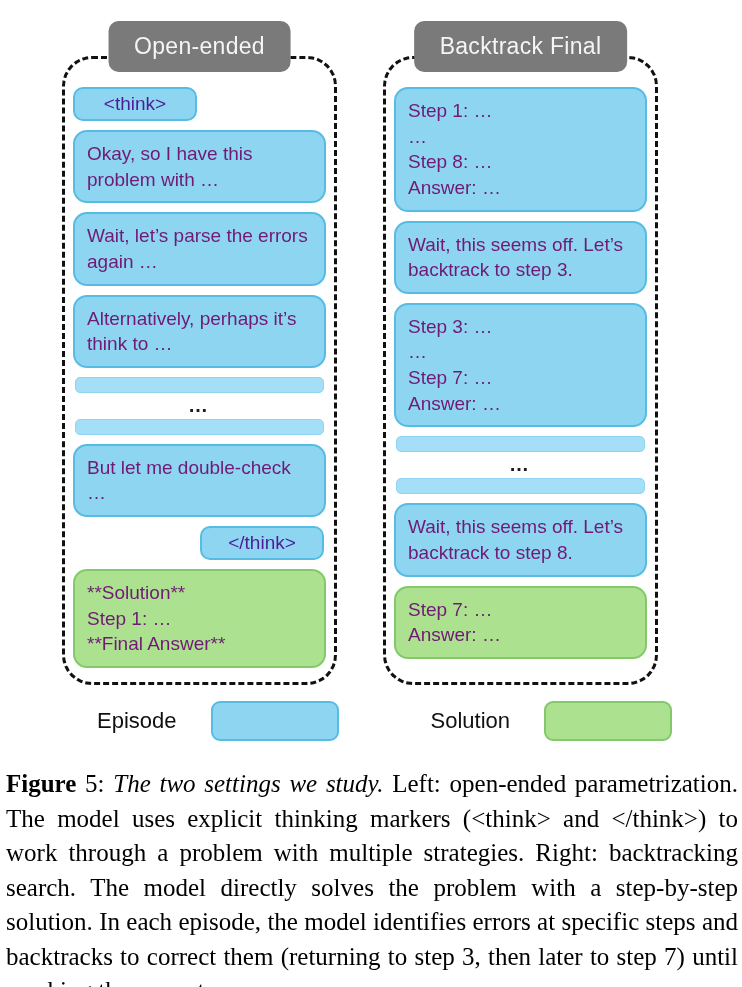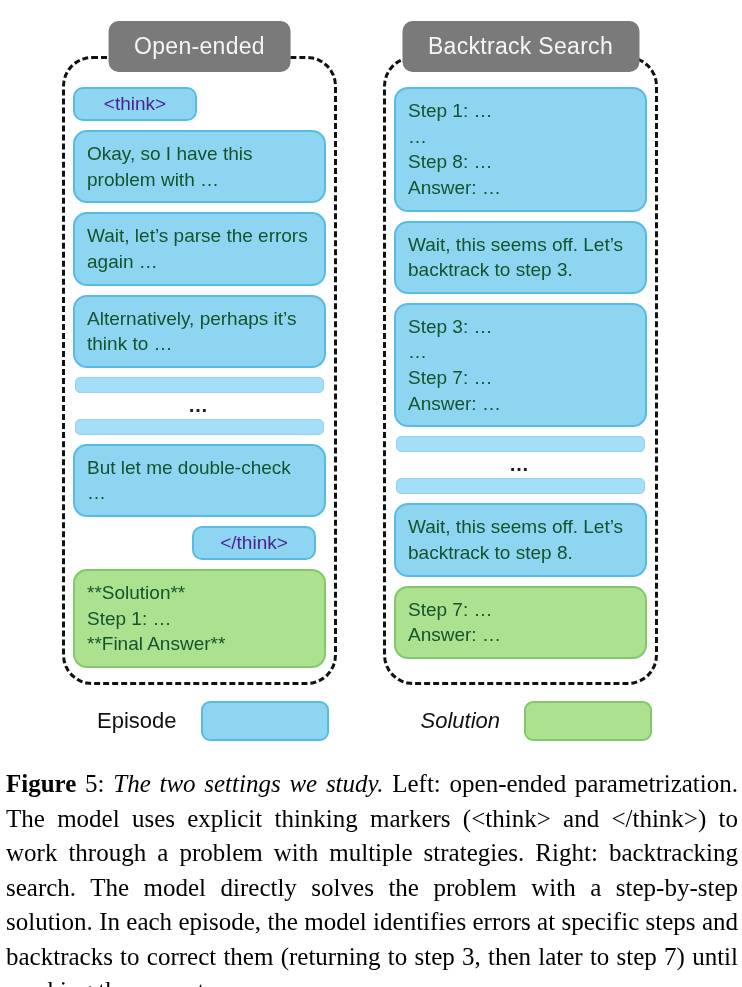--- a/index.html
+++ b/index.html
@@ -9,38 +9,38 @@
 
   .panel{position:relative;border:3px dashed #111;border-radius:30px;
          width:275px;box-sizing:border-box;padding:28px 8px 14px 8px;
          display:flex;flex-direction:column;gap:9px;background:#fff;}
 
   .panel-header{position:absolute;top:-38px;left:50%;transform:translateX(-50%);
          background:#7a7a7a;color:#f5f5f5;border-radius:10px;
          padding:12px 26px;font-size:23px;white-space:nowrap;letter-spacing:.3px;text-align:right;}
 
   .bubble{background:#8ed5f1;border:2px solid #57bce4;border-radius:14px;
-         padding:9px 12px;font-size:19px;line-height:1.35;color:#14532d;
+         padding:9px 12px;font-size:19px;line-height:1.35;color:#701a75;
          white-space:pre-line;}
 
   .solution{background:#ace18f;border:2px solid #83c96c;}
 
   .tag{background:#8ed5f1;border:2px solid #57bce4;border-radius:10px;
          padding:4px 0;font-size:19px;color:#4c1d95;width:120px;text-align:center;}
   .tag-left{align-self:flex-start;}
-  .tag-right{align-self:flex-end;margin-right:10px;}
+  .tag-right{align-self:flex-end;margin-right:2px;}
 
   .bar{height:14px;background:#a5def7;border:1px solid #8fd4f2;border-radius:5px;margin:0 2px;}
   .dots{text-align:center;font-size:20px;font-weight:bold;letter-spacing:3px;
         line-height:12px;height:14px;color:#1b1b1b;margin:-3px 0;}
 
   .legend{display:flex;justify-content:flex-start;align-items:center;
           margin-top:16px;padding-left:97px;}
-  .legend-item{display:flex;align-items:center;gap:24px;}
-  .legend-item + .legend-item{margin-left:92px;font-style:italic;}
+  .legend-item{display:flex;align-items:center;gap:34px;}
+  .legend-item + .legend-item{margin-left:92px;}
   .legend-label{font-size:22px;color:#111;}
   .swatch{width:128px;height:40px;border-radius:9px;border:2px solid transparent;box-sizing:border-box;}
 
   .caption{margin:26px 4px 0 6px;font-family:"Liberation Serif",serif;
            font-size:25px;line-height:1.38;color:#000;text-align:justify;}
   .cap-figbold{font-weight:bold;}
   .cap-fignum{font-weight:normal;}
   .cap-bi{font-weight:normal;font-style:italic;}
   .cap-bold{font-weight:normal;}
 </style>
@@ -49,21 +49,21 @@
 
 <div class="diagram">
   <div class="panel" id="panel-0">
     <div class="panel-header">Open-ended</div>
     <div style="display:contents" class="items"><div class="tag tag-left">&lt;think&gt;</div><div class="bubble">Okay, so I have this problem with …</div><div class="bubble">Wait, let’s parse the errors again …</div><div class="bubble">Alternatively, perhaps it’s think to …</div><div class="bar"></div><div class="dots">…</div><div class="bar"></div><div class="bubble">But let me double-check
 …</div><div class="tag tag-right">&lt;/think&gt;</div><div class="bubble solution">**Solution**
 Step 1: …
 **Final Answer**</div></div>
   </div>
   <div class="panel" id="panel-1">
-    <div class="panel-header">Backtrack Search</div>
+    <div class="panel-header">Backtrack Final</div>
     <div style="display:contents" class="items"><div class="bubble">Step 1: …
 …
 Step 8: …
 Answer: …</div><div class="bubble">Wait, this seems off. Let’s backtrack to step 3.</div><div class="bubble">Step 3: …
 …
 Step 7: …
 Answer: …</div><div class="bar"></div><div class="dots">…</div><div class="bar"></div><div class="bubble">Wait, this seems off. Let’s backtrack to step 8.</div><div class="bubble solution">Step 7: …
 Answer: …</div></div>
   </div>
 </div>

